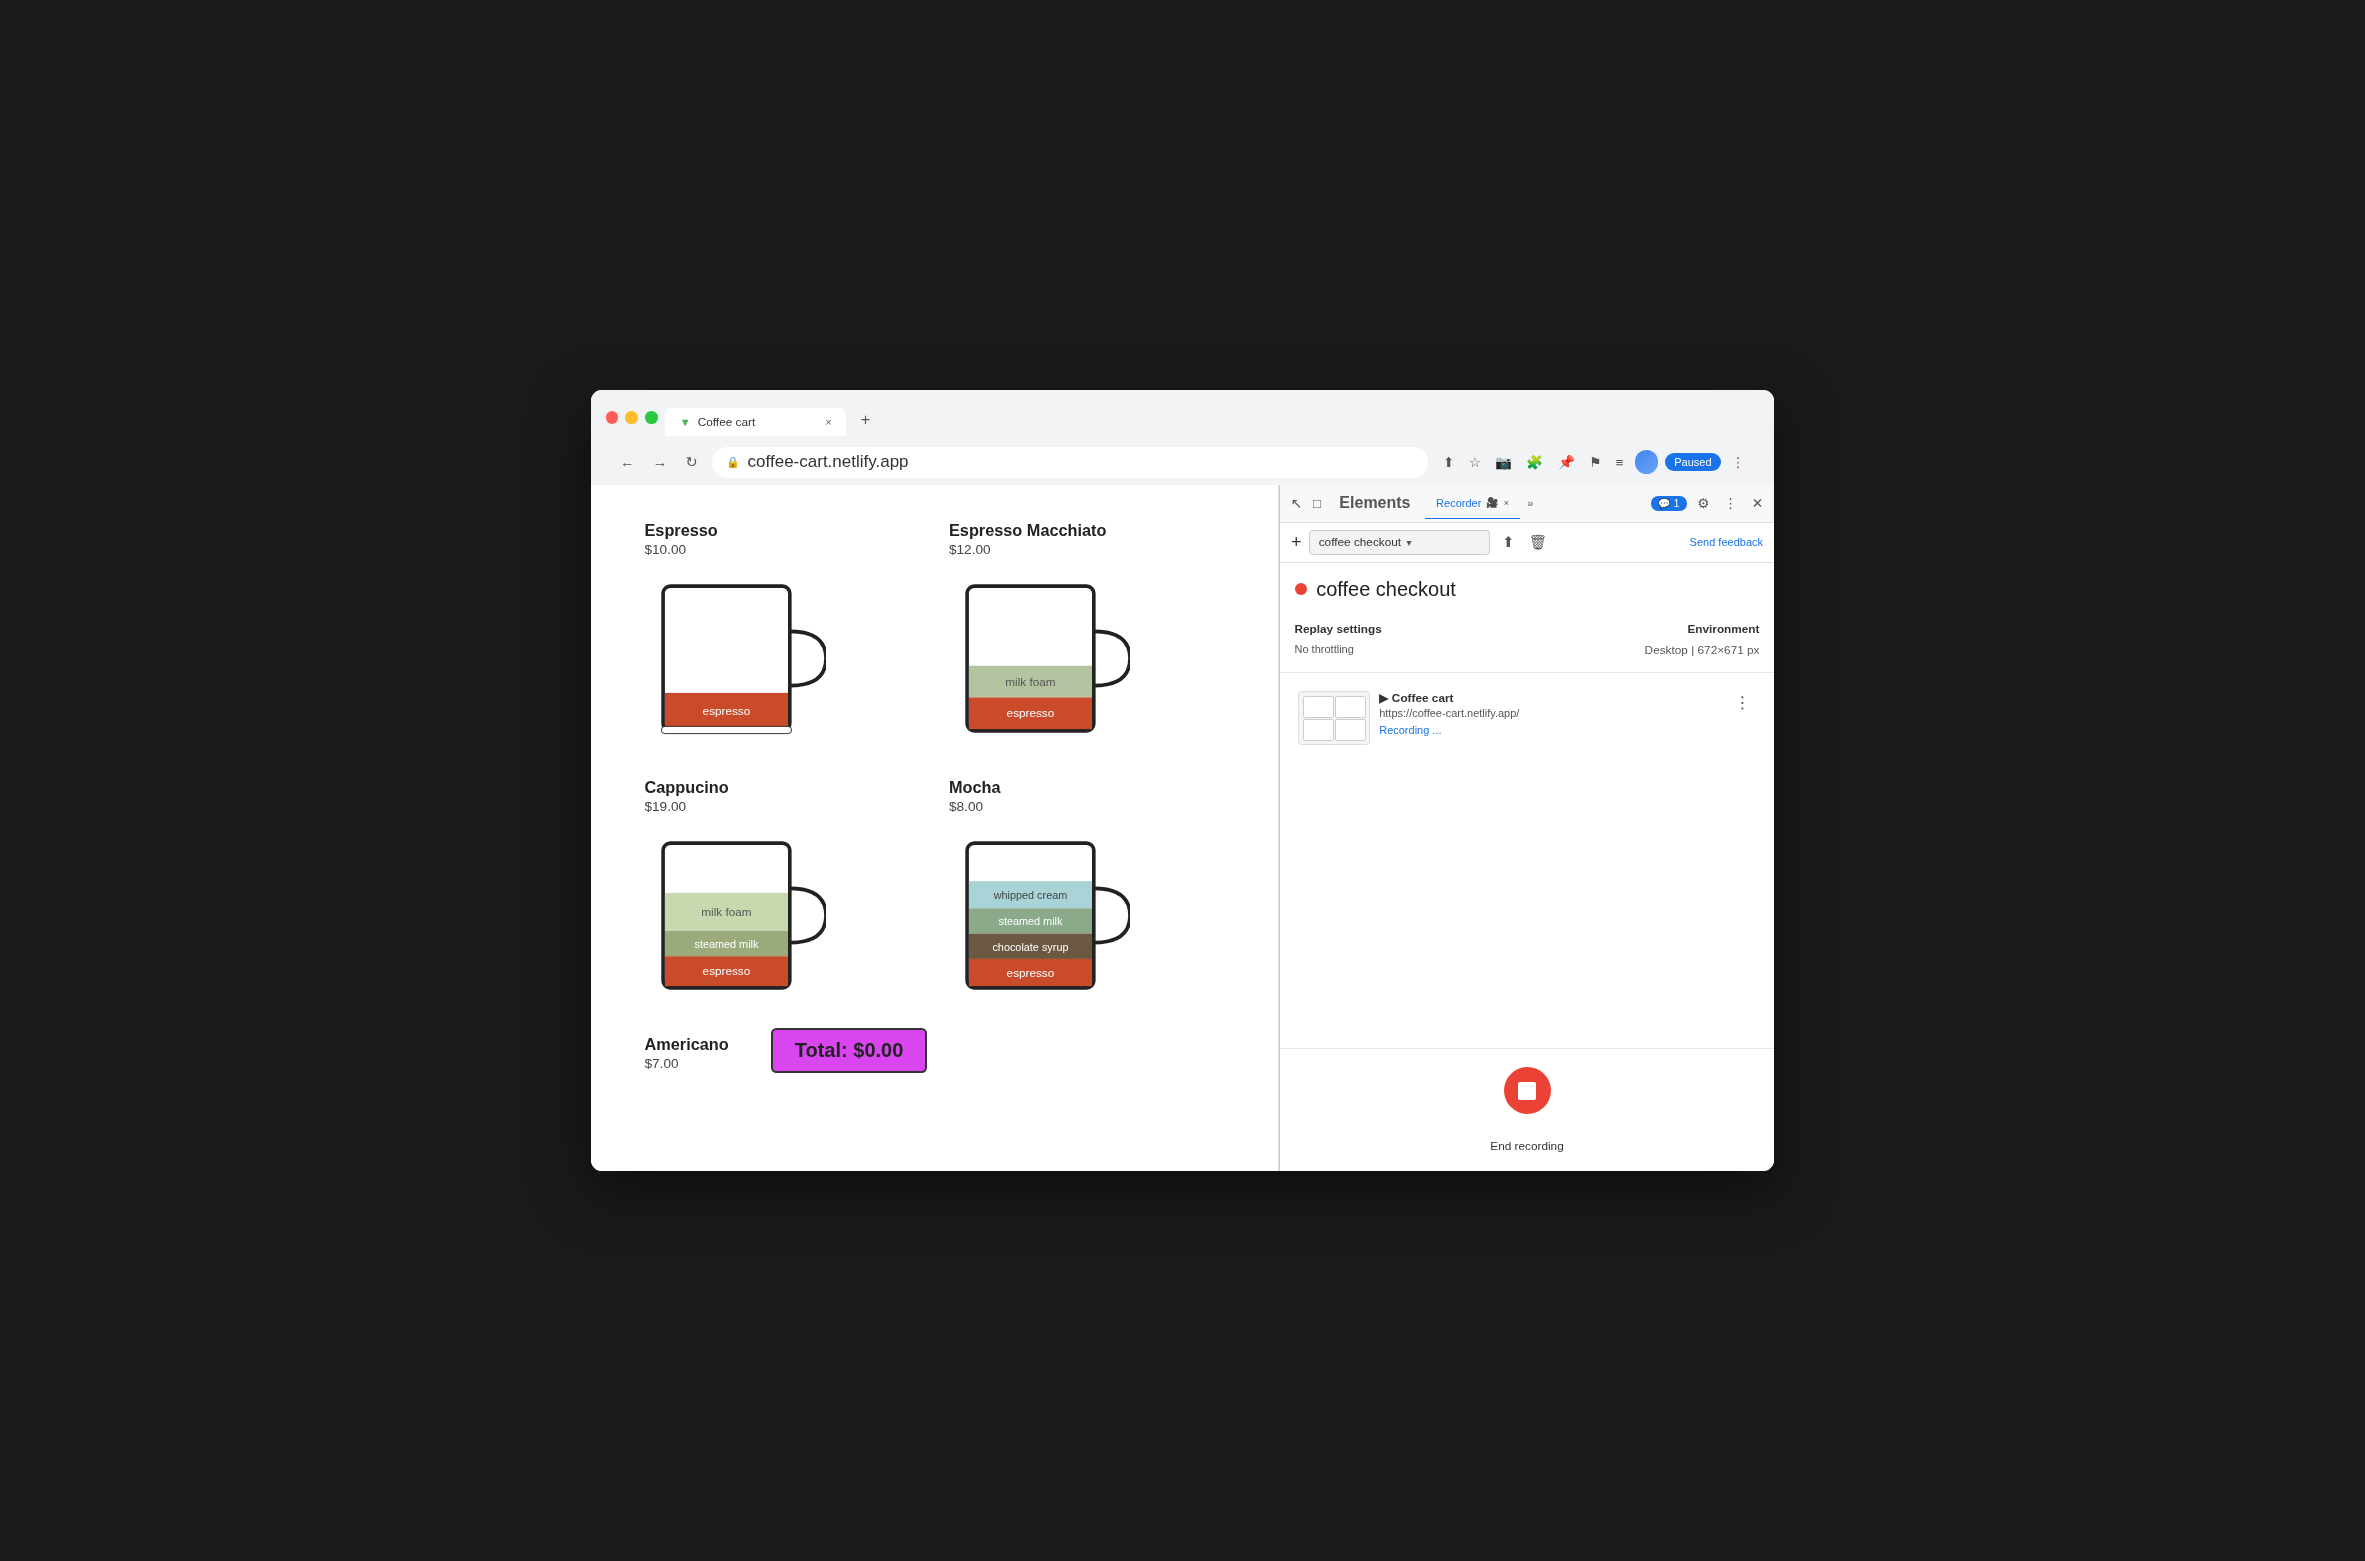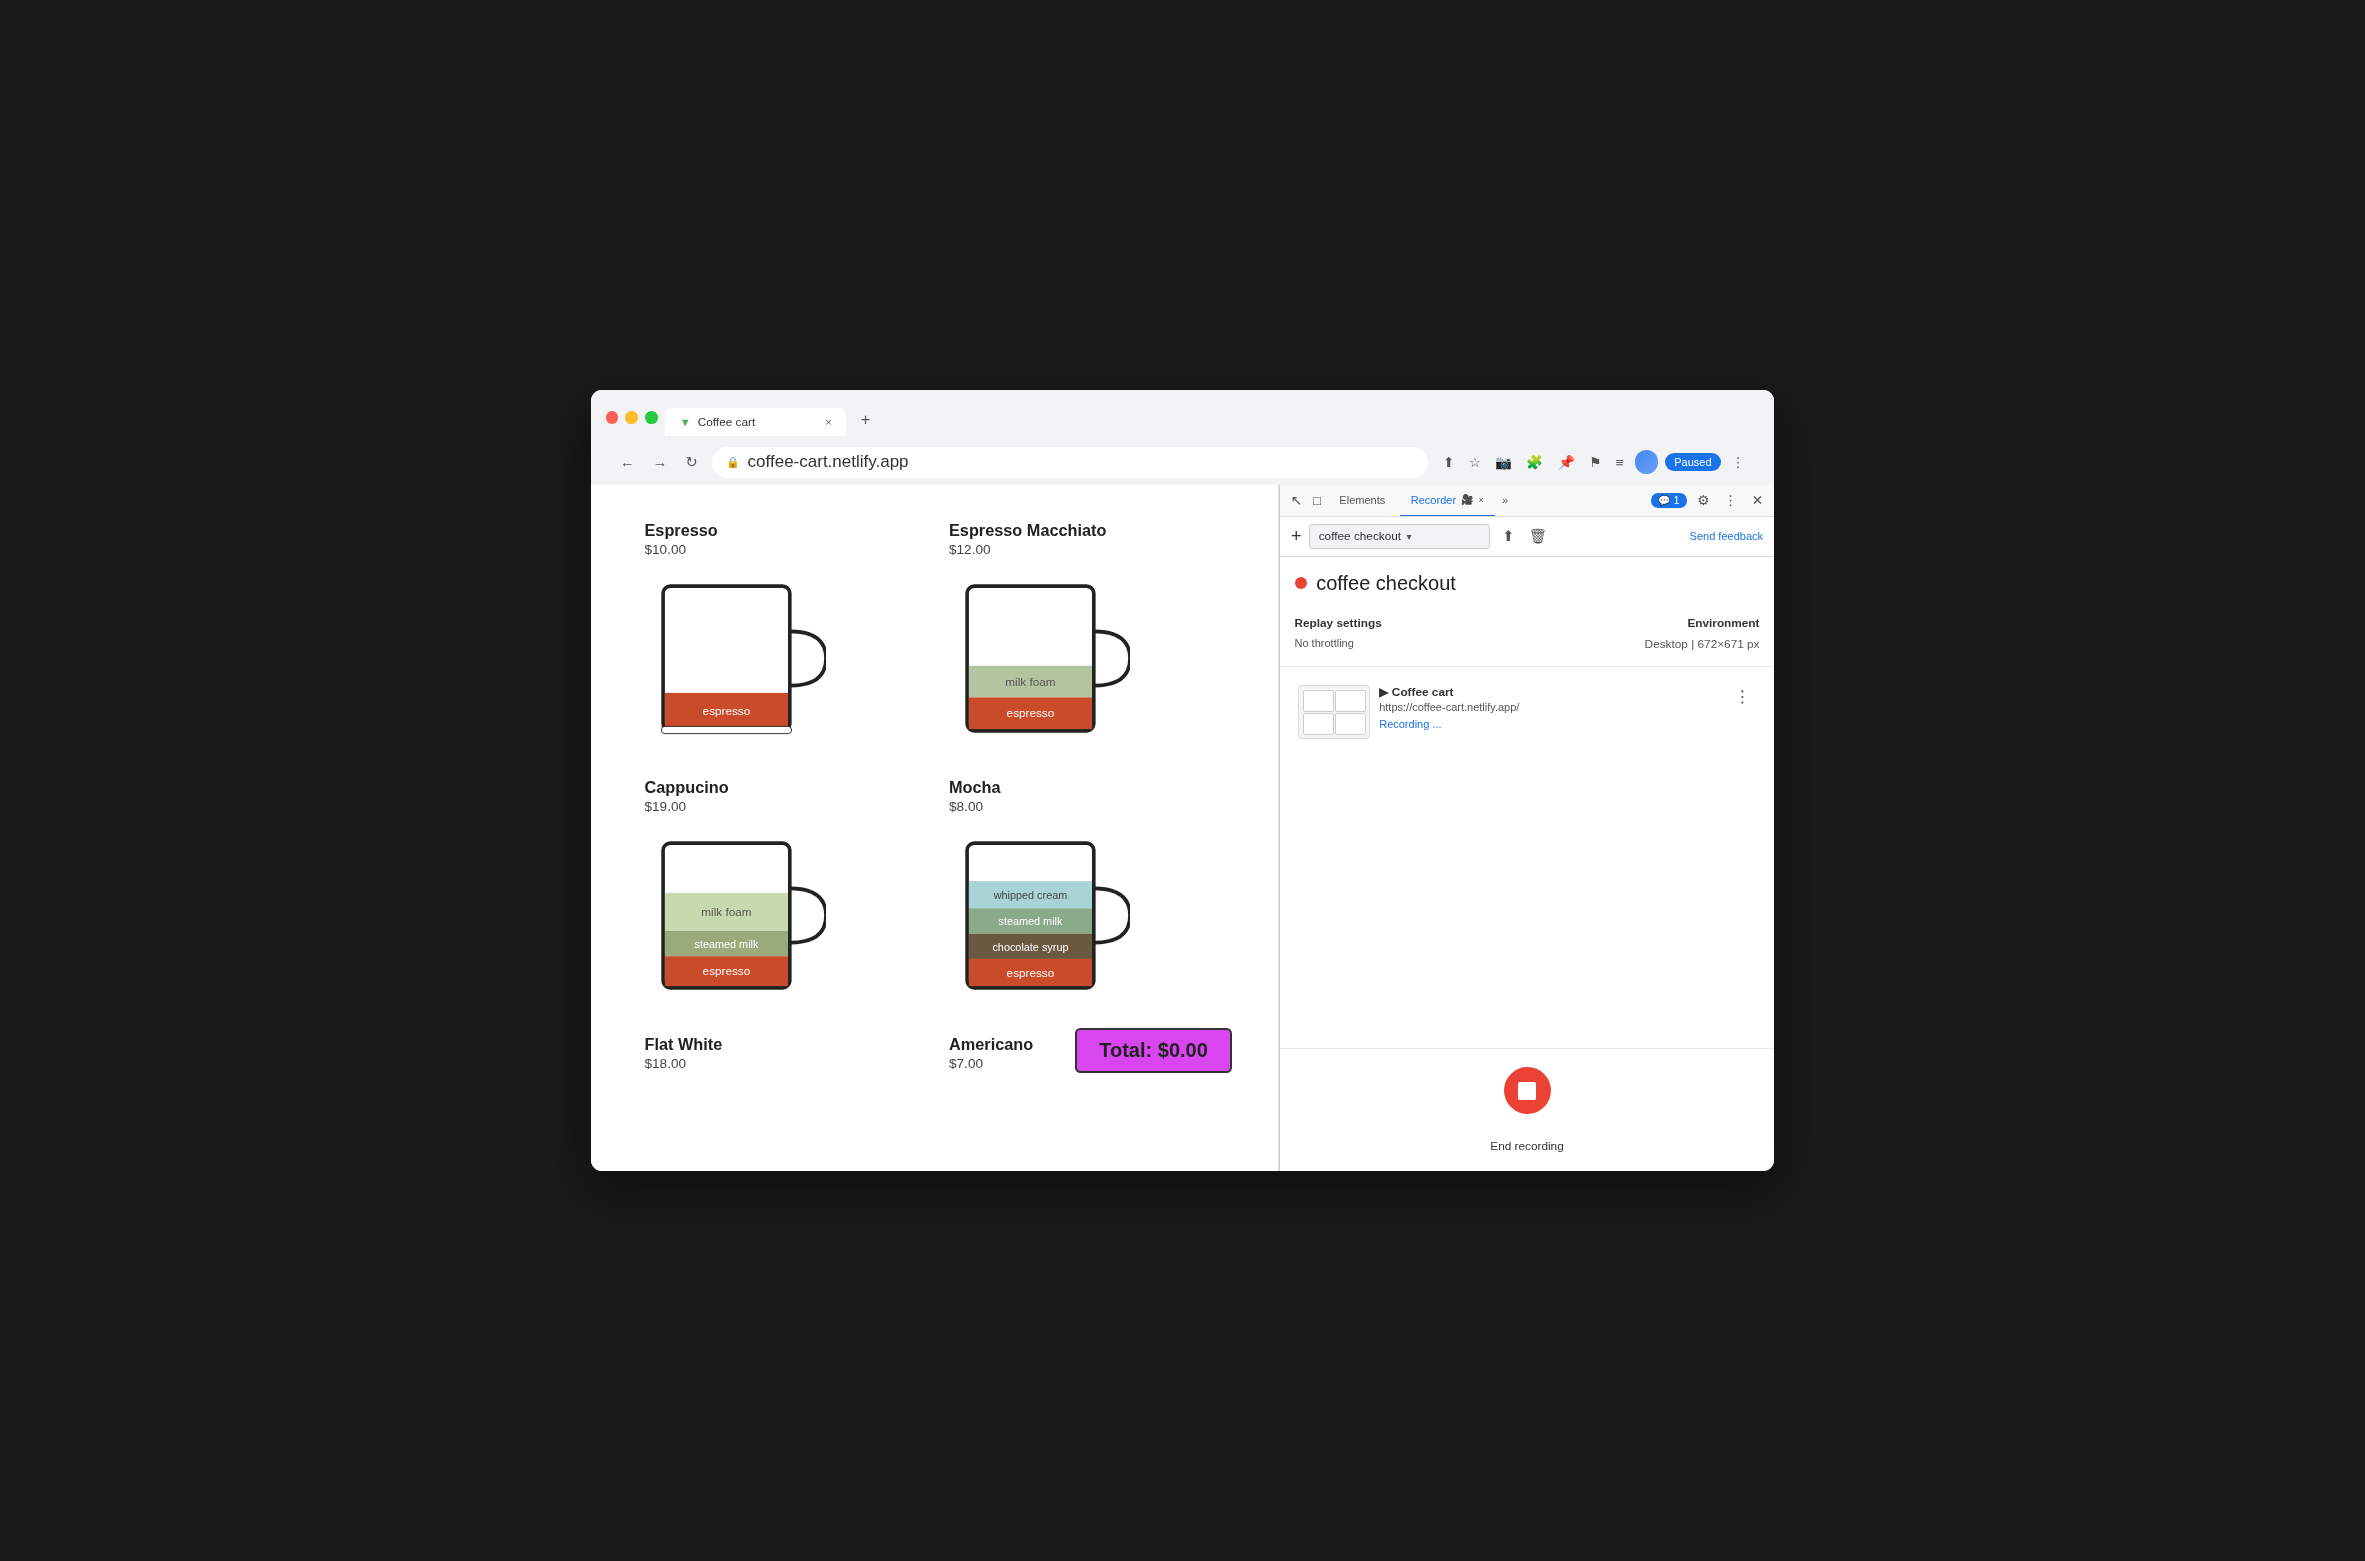--- a/index.html
+++ b/index.html
@@ -236,24 +236,25 @@
       align-items: center;
       border-bottom: 0.9px solid #ddd;
       padding: 0 7.2px;
       background: #f8f8f8;
       gap: 3.6px;
     }
     .devtools-tab-btn {
       background: none;
       border: none;
       padding: 9px 11px;
-      font-size: 11px;
+      font-size: 16px;
       color: #555;
       cursor: pointer;
       border-bottom: 1.8px solid transparent;
+      font-weight: bold;
     }
     .devtools-tab-recorder {
       display: flex;
       align-items: center;
       gap: 5px;
       background: none;
       border: none;
       padding: 9px 11px;
       font-size: 11px;
       color: #1a73e8;
@@ -629,24 +630,20 @@
 
               <rect x="22" y="120" width="136" height="28" fill="#6b5840"></rect>
               <text x="90" y="139" text-anchor="middle" font-size="12" fill="#fff">chocolate syrup</text>
 
               <rect x="22" y="148" width="136" height="30" fill="#c94b2a"></rect>
               <text x="90" y="168" text-anchor="middle" font-size="13" fill="#fff">espresso</text>
             </svg>
           </div>
         </div>
 
-        <div class="coffee-item">
-          <span class="coffee-name">Flat White</span>
-          <span class="coffee-price">$18.00</span>
-        </div>
 
         <div class="coffee-item" style="position:relative;">
           <span class="coffee-name">Americano</span>
           <span class="coffee-price">$7.00</span>
           <div class="total-badge" style="position:absolute; right:7.2px; top:7.2px;">
             <span>Total: $0.00</span>
           </div>
         </div>
       </div>
     </div>

